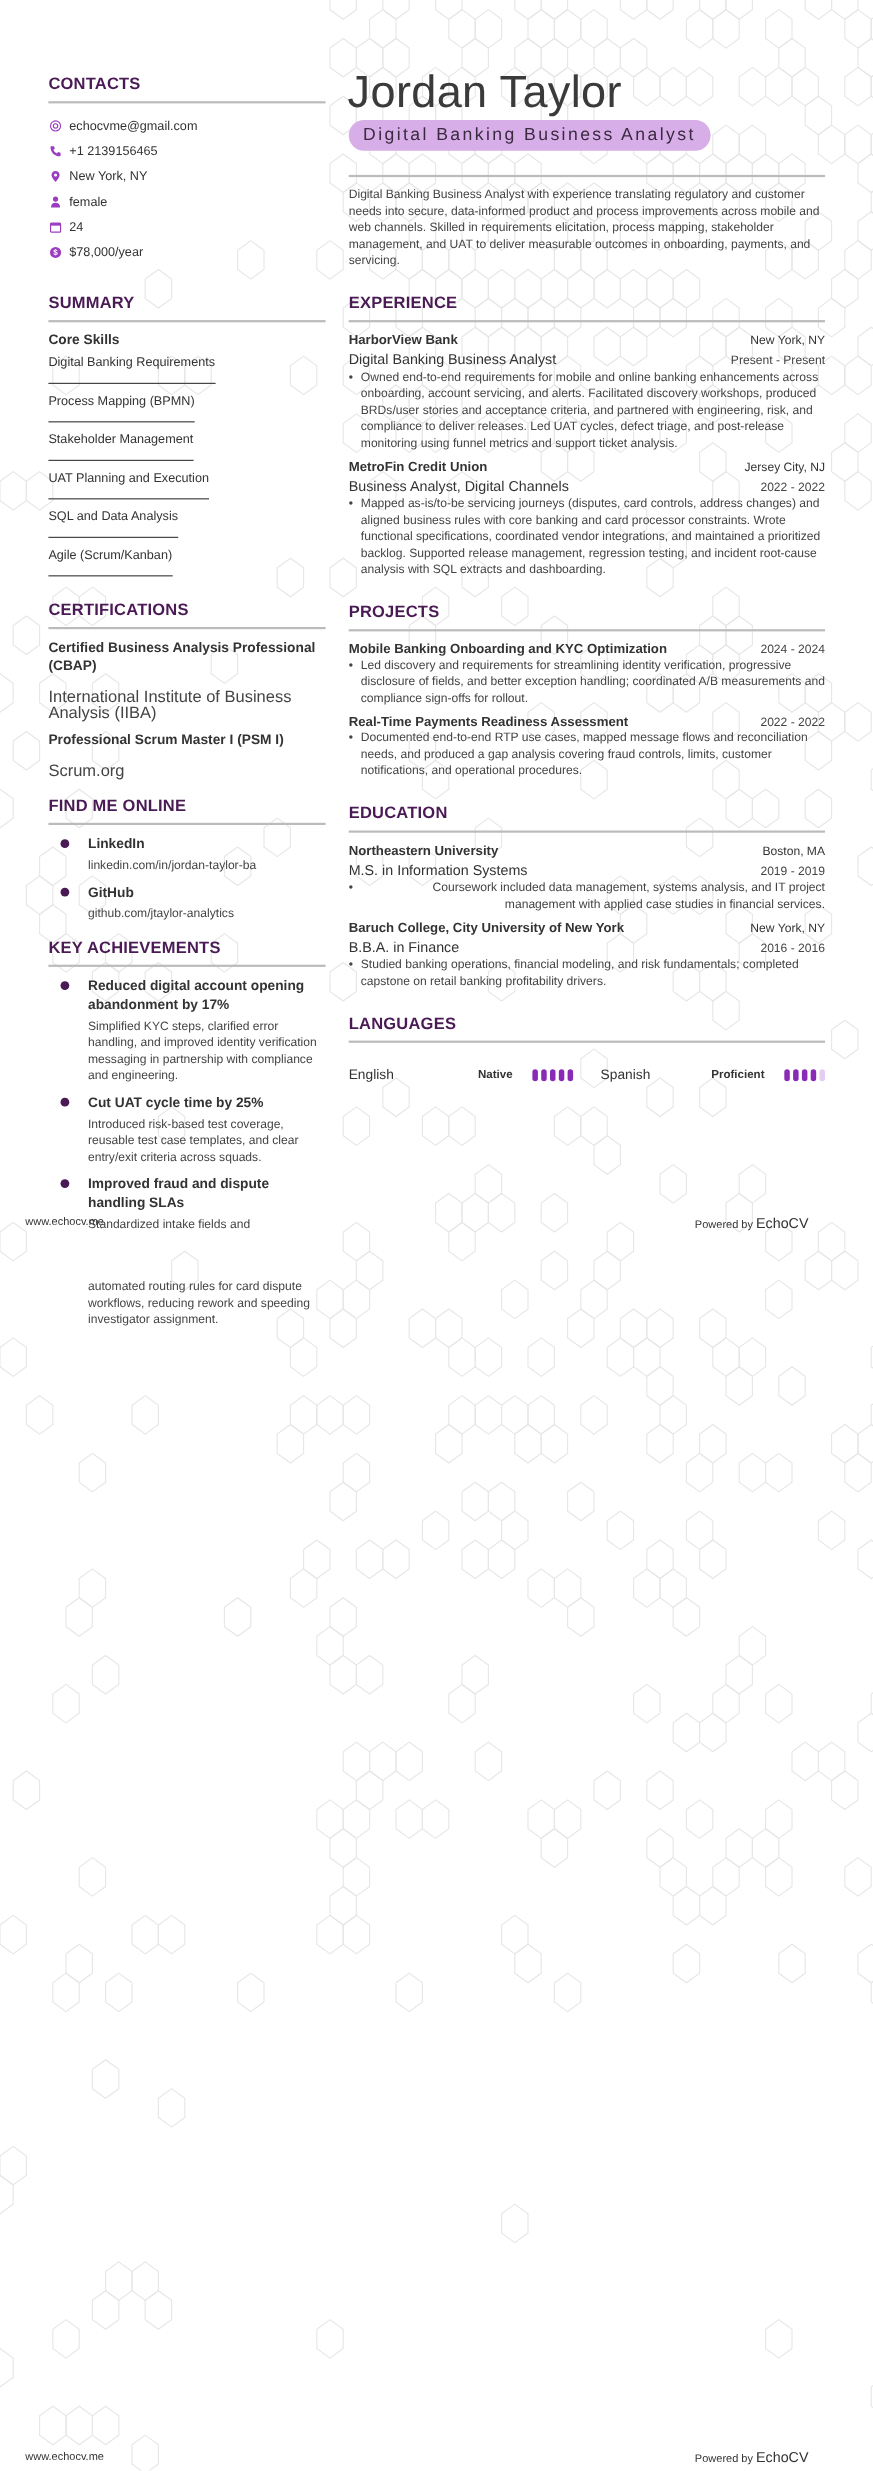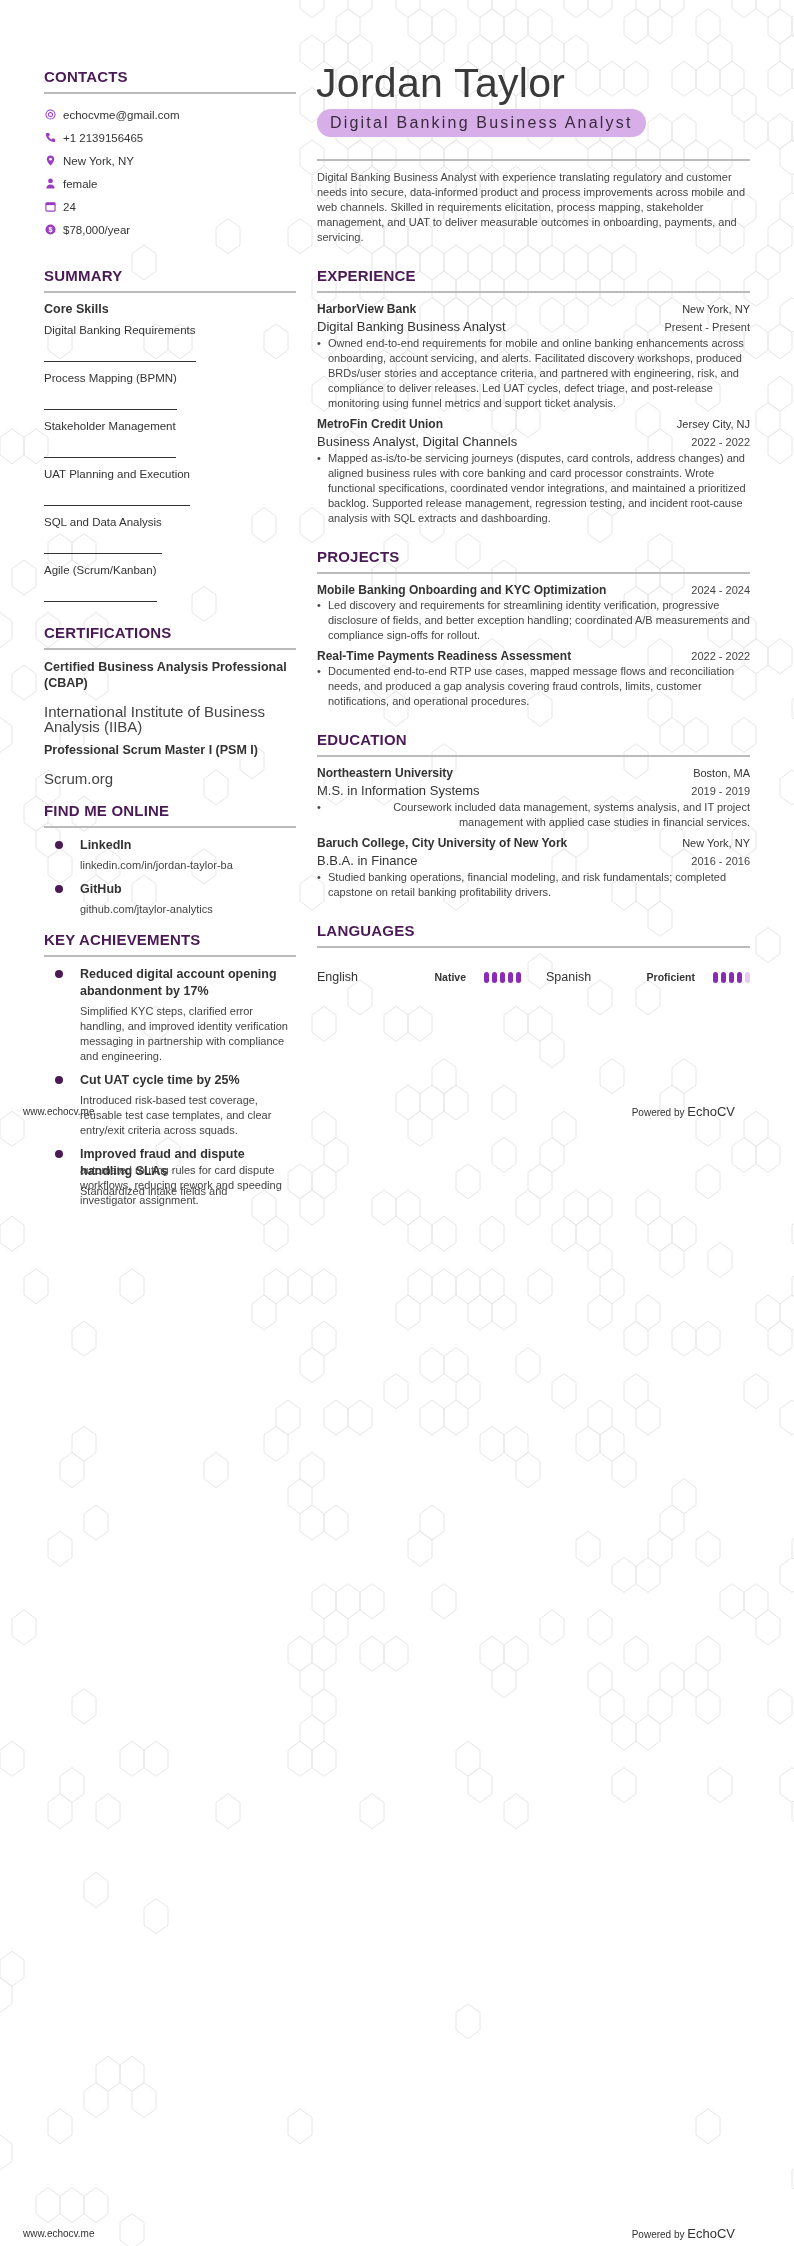--- a/index.html
+++ b/index.html
@@ -7,21 +7,21 @@
   body { position: relative; font-family: "Liberation Sans", sans-serif; color: #333; overflow: hidden; }
   #hexbg { position: absolute; left: 0; top: 0; width: 794px; height: 2246px; z-index: 0; }
   .page { position: absolute; left: 0; width: 720px; z-index: 1; }
   .left { position: absolute; left: 44px; top: 68px; width: 252px; }
   .right { position: absolute; left: 317px; top: 60px; width: 433px; }
   .sec-title { font-family: "Liberation Sans", sans-serif; font-weight: 700; font-size: 15px; color: #4a1a55; letter-spacing: 0.2px; }
   .sec-rule { height: 2px; background: #bbbbbb; margin-top: 7px; margin-bottom: 9px; }
   .contact-row { display: flex; align-items: center; height: 23px; font-size: 11.5px; color: #333; }
   .contact-row .ic { width: 12px; height: 12px; margin-right: 7px; display: inline-flex; align-items: center; justify-content: center; color: #9b3dc0; }
   .skills-group { font-weight: 700; font-size: 12.5px; color: #333; margin-top: 4px; margin-bottom: 4px; }
-  .skill { font-size: 11.5px; color: #333; padding-bottom: 25px; border-bottom: 1.5px solid #333; margin-bottom: 6px; display: inline-block; }
+  .skill { font-size: 11.5px; color: #333; padding-bottom: 12px; border-bottom: 1.5px solid #333; margin-bottom: 6px; display: inline-block; }
   .skill-wrap { display: block; }
   .cert-name { font-weight: 700; font-size: 12.5px; color: #333; line-height: 16px; }
   .cert-org { font-size: 15px; color: #444; line-height: 15px; margin-top: 13px; margin-bottom: 8px; }
   .bullet-item { position: relative; padding-left: 36px; margin-bottom: 8px; }
   .bullet-item .dot { position: absolute; left: 11px; top: 4px; width: 8px; height: 8px; border-radius: 50%; background: #4a1a55; }
   .bi-title { font-weight: 700; font-size: 12.5px; color: #333; line-height: 17px; }
   .bi-sub { font-size: 11px; color: #444; line-height: 15px; margin-top: 4px; }
   .name { font-size: 41px; color: #3a3a3a; font-weight: 400; letter-spacing: 0.3px; line-height: 46px; margin-left: -1px; }
   .role-pill { display: inline-block; background: #d7aee8; border-radius: 16px; padding: 5px 13px; margin-top: 3px; font-size: 16px; letter-spacing: 2.2px; color: #3a2a40; }
   .entry-head { display: flex; justify-content: space-between; align-items: baseline; }

